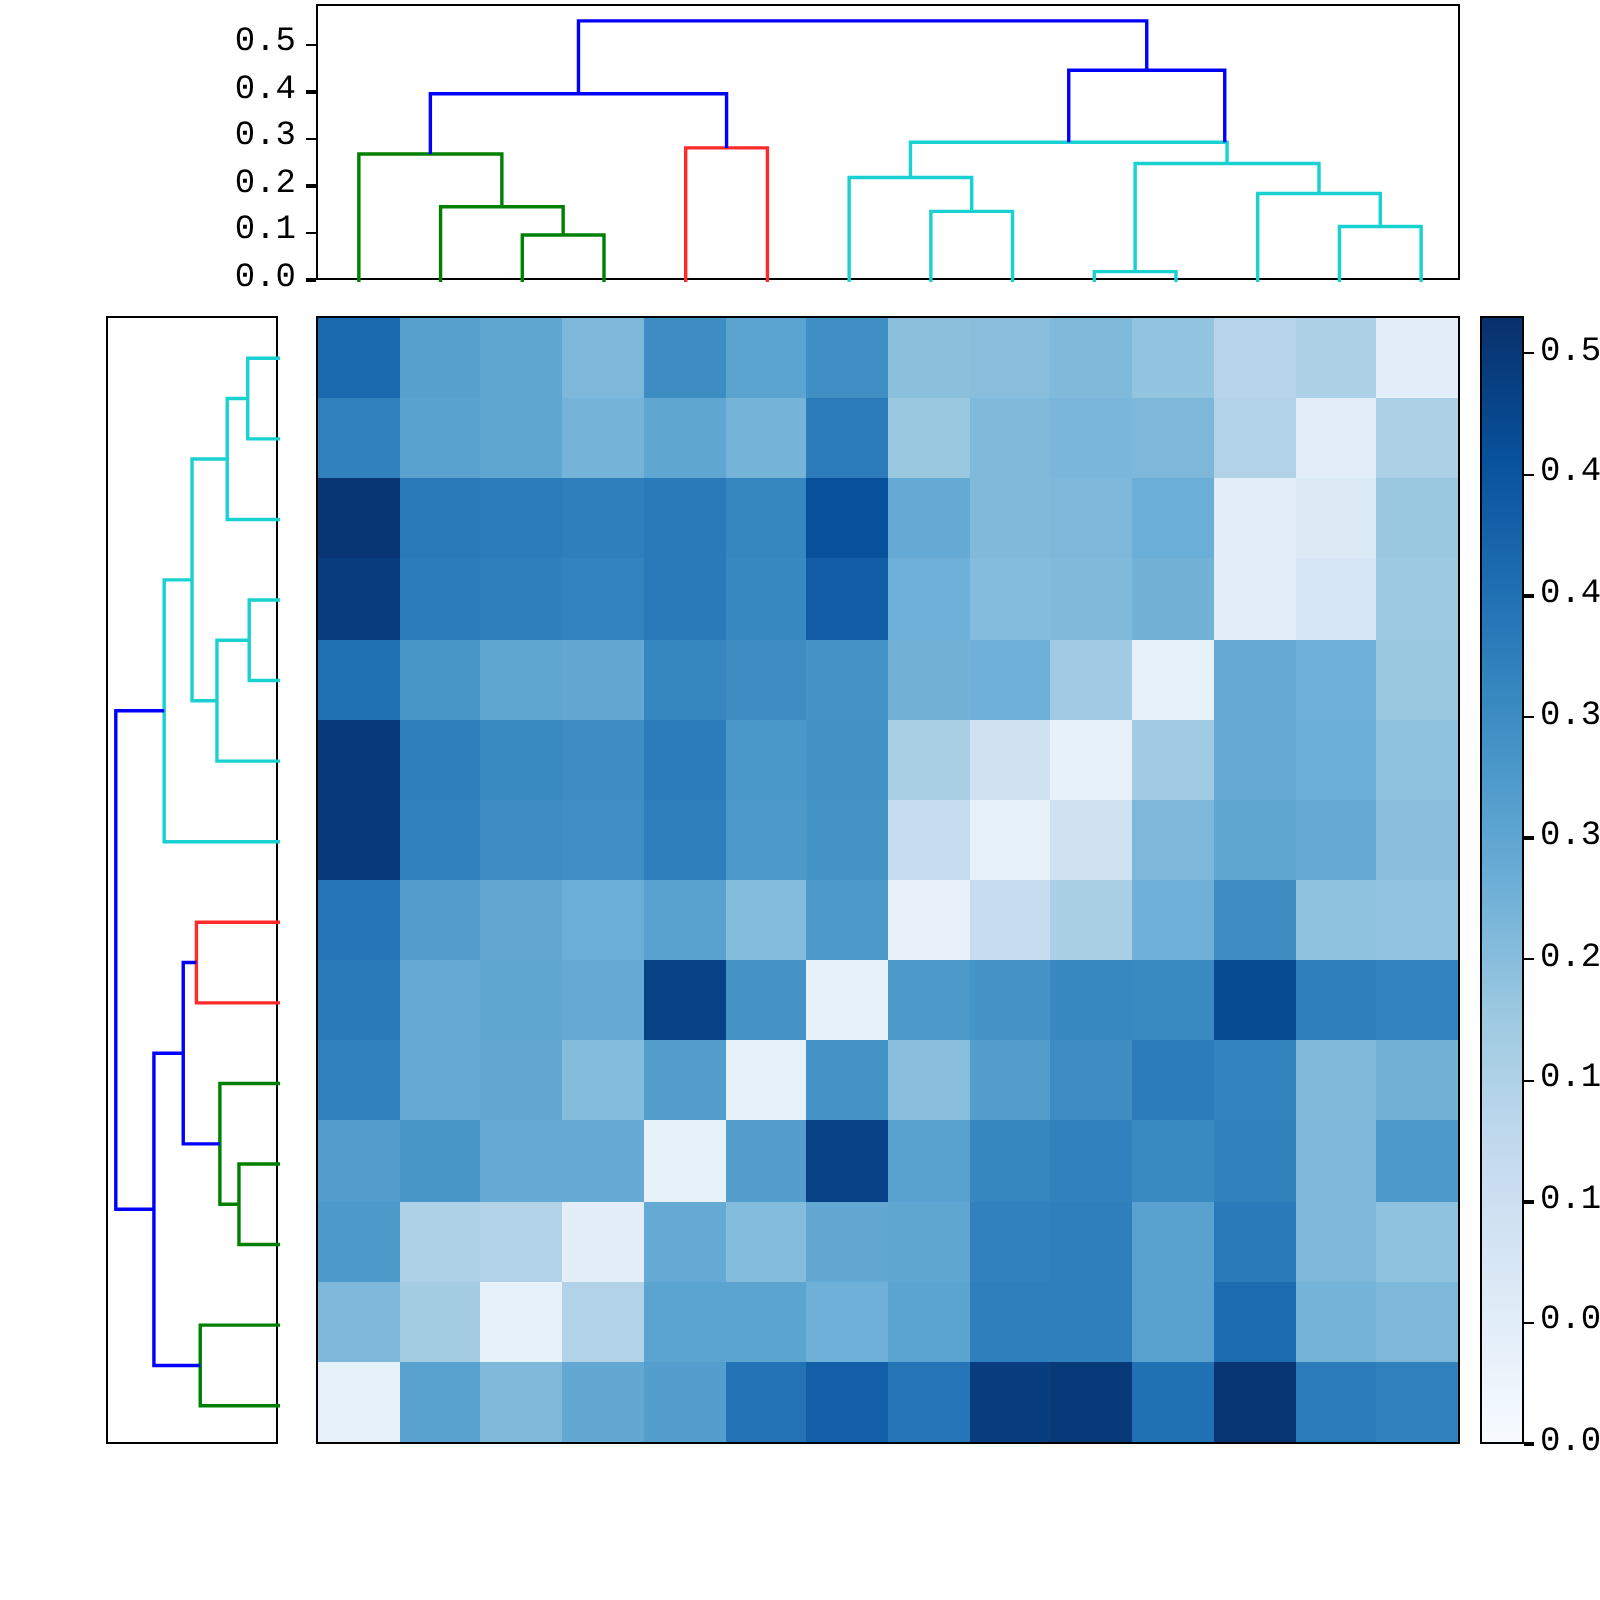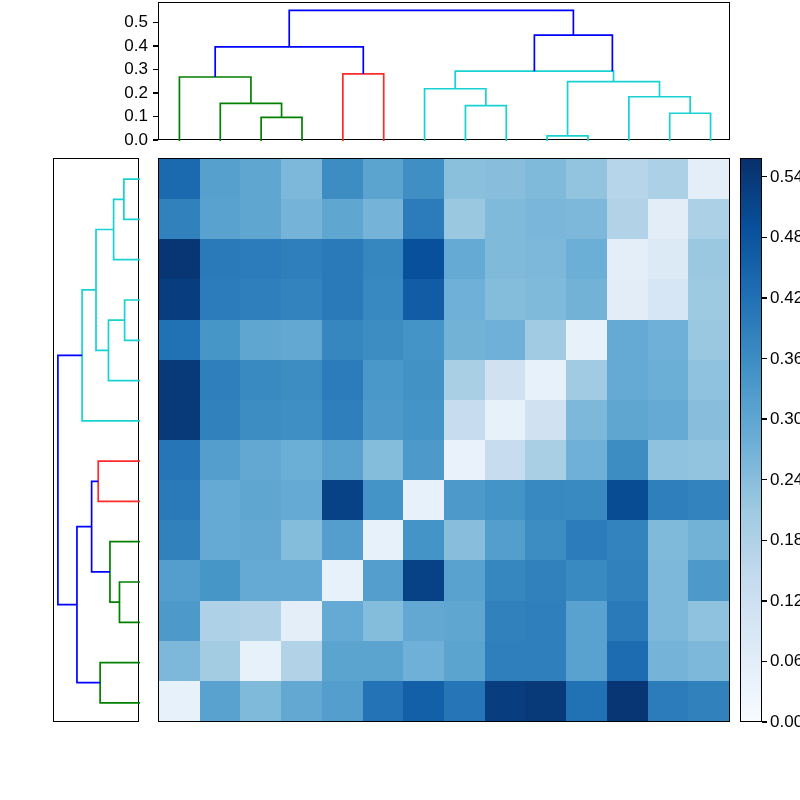--- a/index.html
+++ b/index.html
@@ -19,21 +19,21 @@
   
   #colorbar-panel{left:740px;top:158px;width:22px;height:564px;}
 
   svg{display:block;overflow:visible;}
 
   
   .tick-label{
     position:absolute;
     font-size:17px;
     color:#000;
-    font-family:Liberation Sans, sans-serif;
+    font-family:Liberation Mono, monospace;
     white-space:nowrap;
     line-height:1;
   }
   #col-ticks .tick-label{text-align:right;}
   #cbar-ticks .tick-label{text-align:left;}
 
   .tick-mark{position:absolute;background:#000;}
 
   
   #heatmap-grid{

